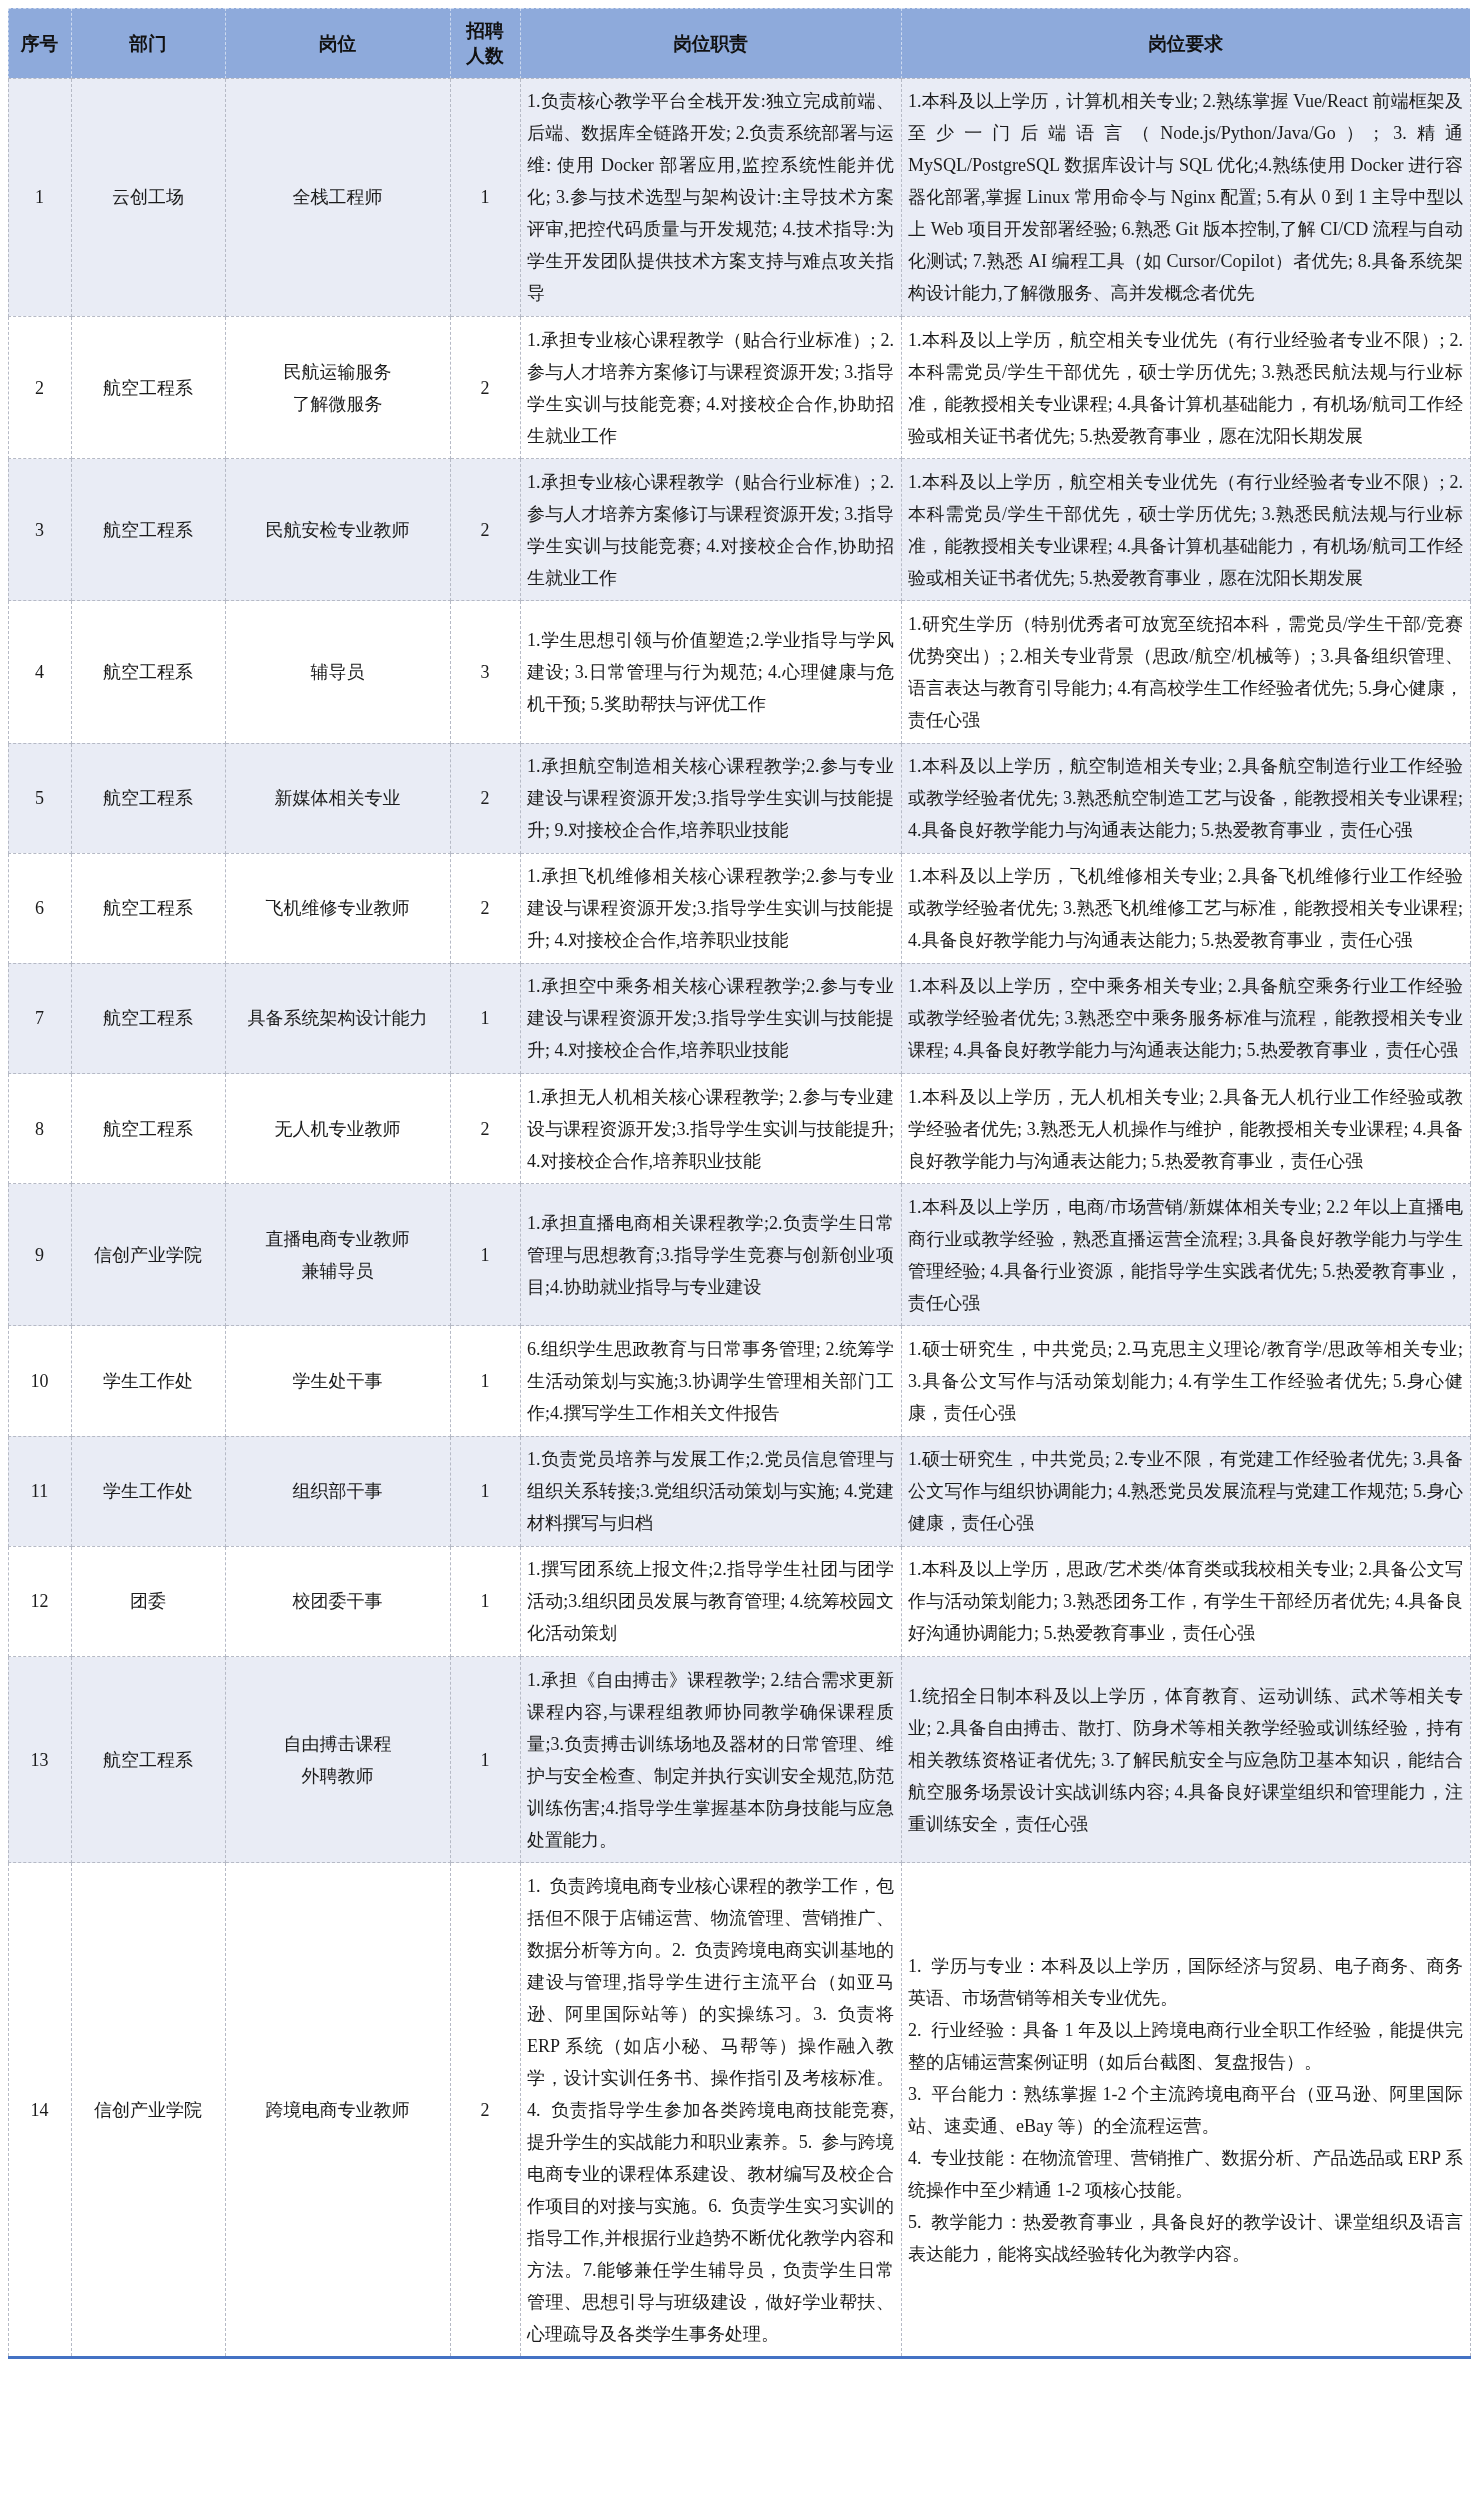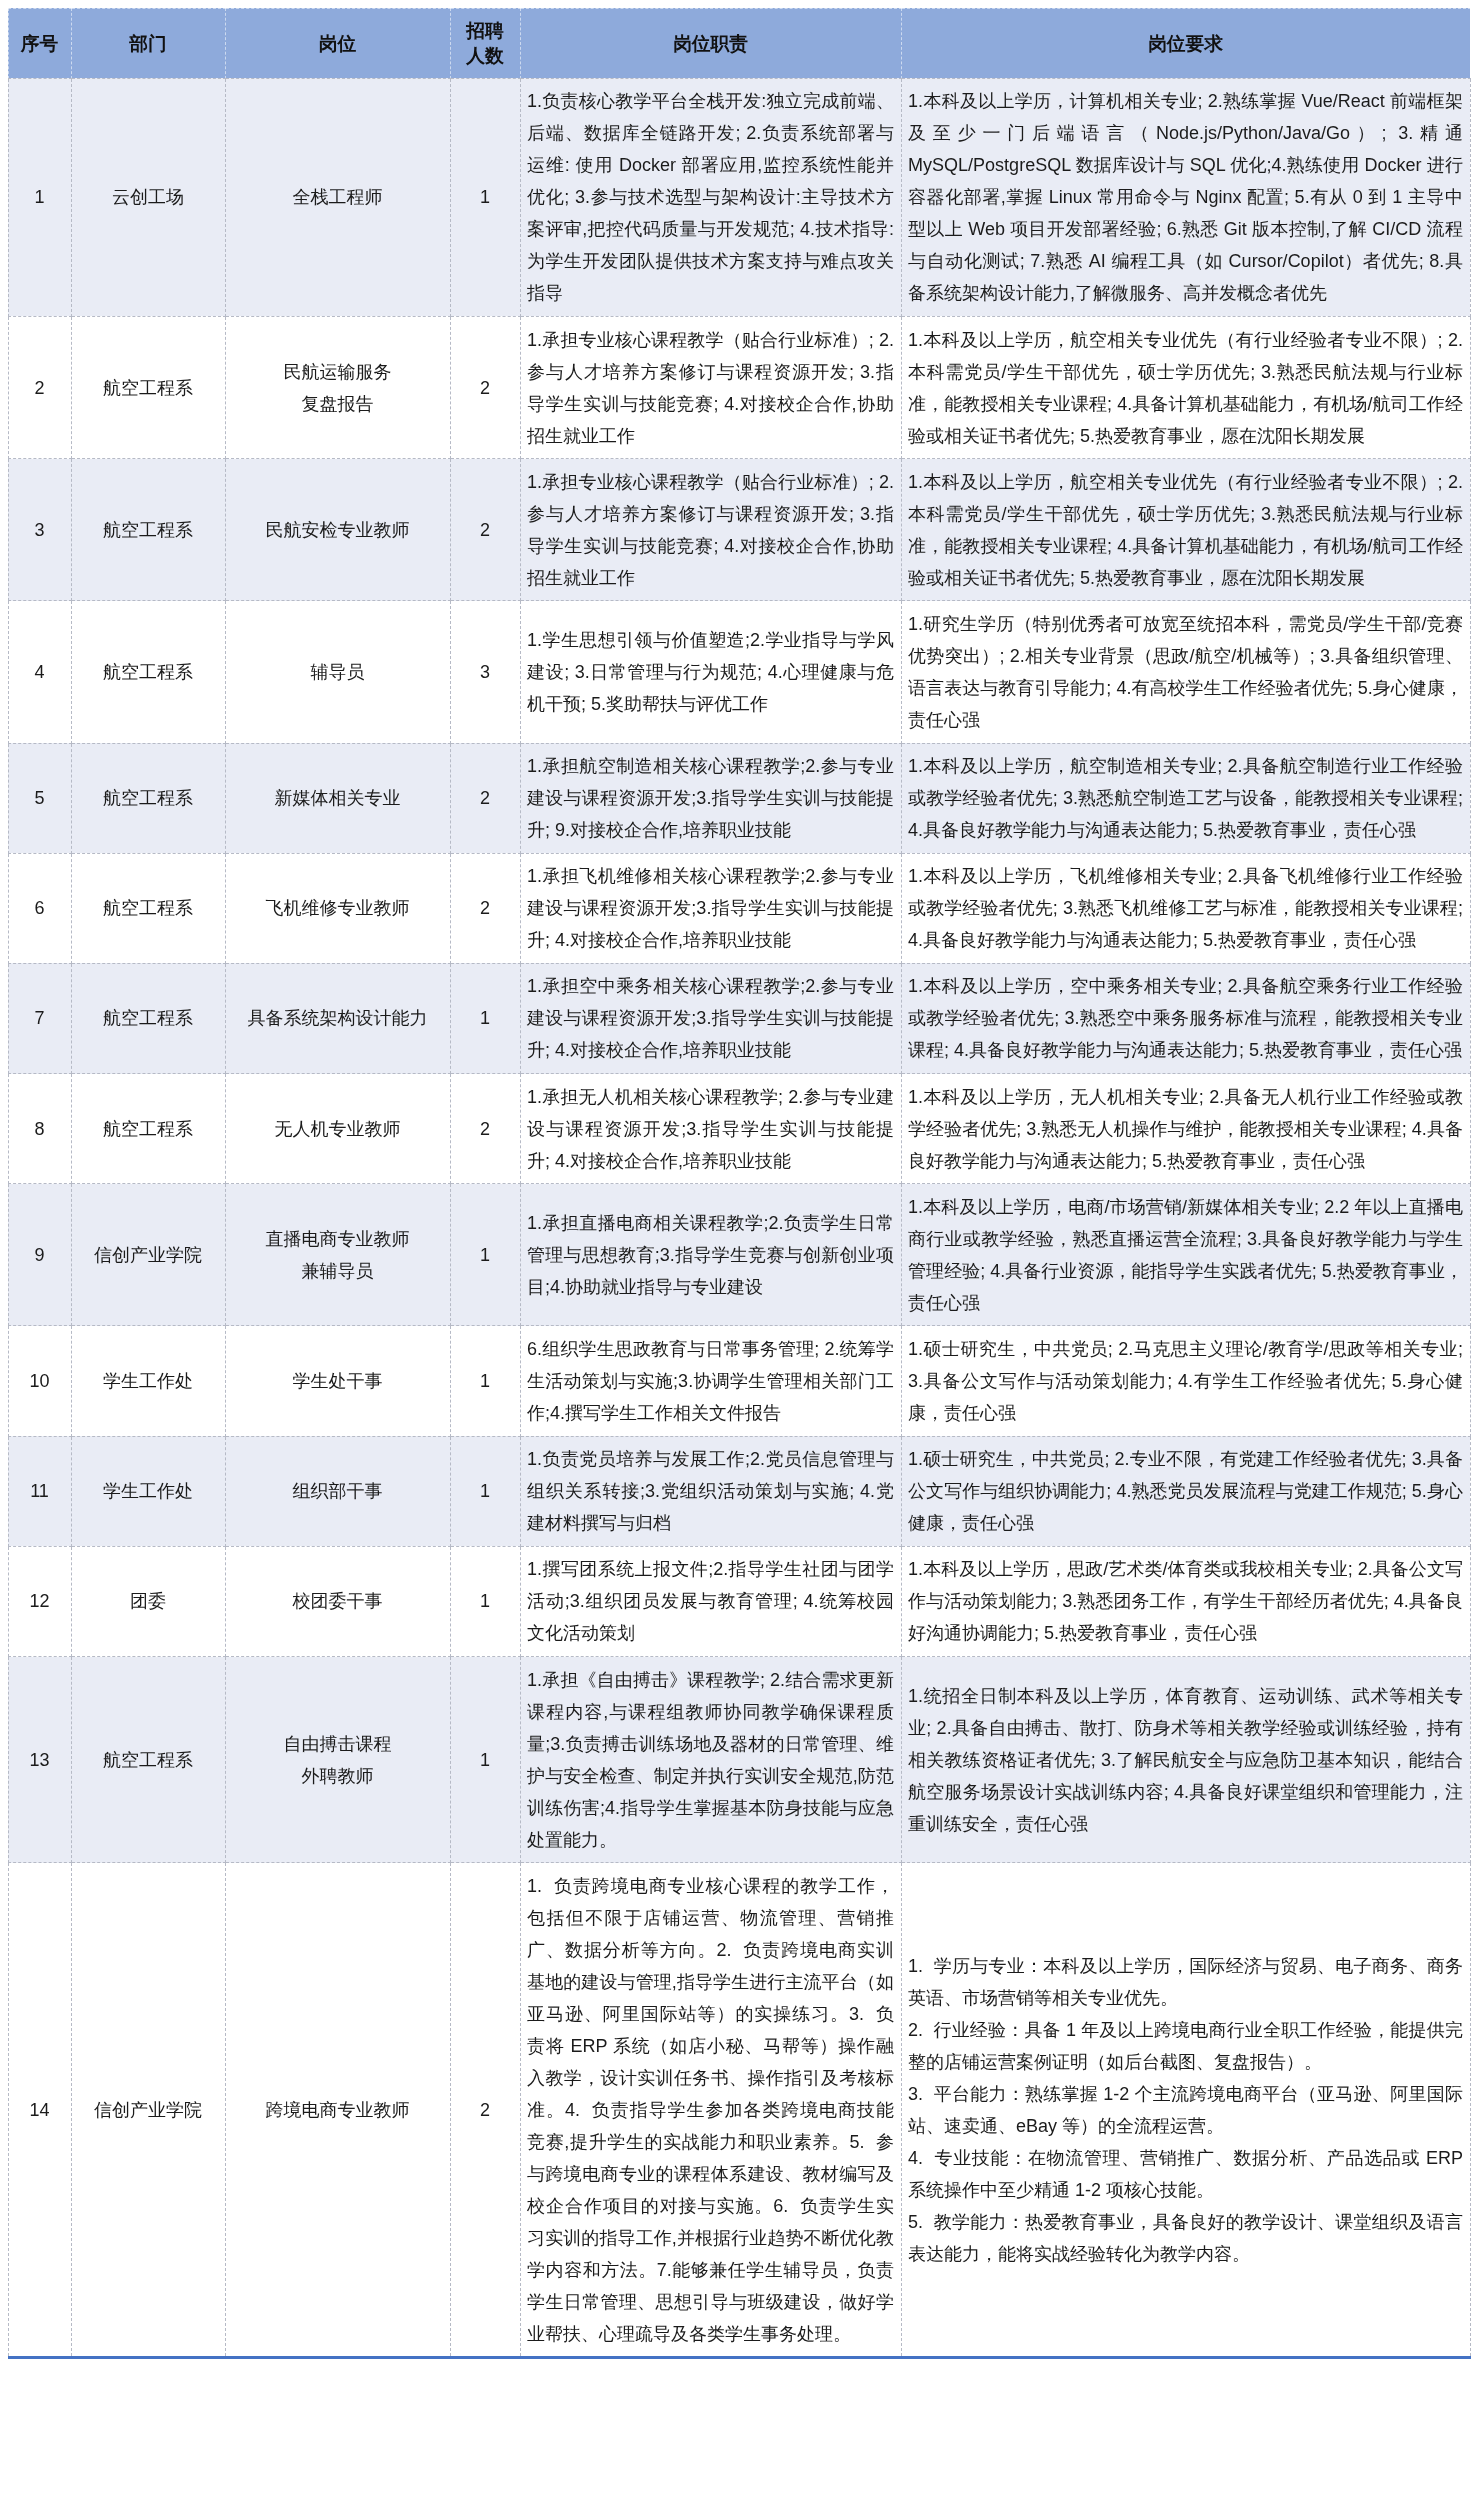--- a/index.html
+++ b/index.html
@@ -16,20 +16,21 @@
     font-family:"Liberation Sans","DejaVu Sans",sans-serif;
     color:var(--text);
   }
   .table-wrap{padding:7.5px 7.5px 3.7px 7.5px;}
   table.recruit{
     width:1462px;
     table-layout:fixed;
     border-collapse:collapse;
     border:0.9px dashed var(--border);
     border-bottom:3.7px solid var(--bottom-rule);
+    font-family:Liberation Serif, serif;
   }
   col.c1{width:63px}
   col.c2{width:154px}
   col.c3{width:225px}
   col.c4{width:70px}
   col.c5{width:381px}
   col.c6{width:569px}
   thead th{
     background:var(--header-bg);
     font-size:18.7px;
@@ -92,21 +93,21 @@
     <td class="c-pos">全栈工程师</td>
     <td class="c-count">1</td>
     <td class="c-duties">1.负责核心教学平台全栈开发:独立完成前端、后端、数据库全链路开发; 2.负责系统部署与运维: 使用 Docker 部署应用,监控系统性能并优化; 3.参与技术选型与架构设计:主导技术方案评审,把控代码质量与开发规范; 4.技术指导:为学生开发团队提供技术方案支持与难点攻关指导</td>
     <td class="c-req">1.本科及以上学历，计算机相关专业; 2.熟练掌握 Vue/React 前端框架及至少一门后端语言（Node.js/Python/Java/Go）; 3.精通 MySQL/PostgreSQL 数据库设计与 SQL 优化;4.熟练使用 Docker 进行容器化部署,掌握 Linux 常用命令与 Nginx 配置; 5.有从 0 到 1 主导中型以上 Web 项目开发部署经验; 6.熟悉 Git 版本控制,了解 CI/CD 流程与自动化测试; 7.熟悉 AI 编程工具（如 Cursor/Copilot）者优先; 8.具备系统架构设计能力,了解微服务、高并发概念者优先</td>
   </tr>
 
   <tr class="even">
     <td class="c-index">2</td>
     <td class="c-dept">航空工程系</td>
     <td class="c-pos">民航运输服务
-复盘报告</td>
+了解微服务</td>
     <td class="c-count">2</td>
     <td class="c-duties">1.承担专业核心课程教学（贴合行业标准）; 2.参与人才培养方案修订与课程资源开发; 3.指导学生实训与技能竞赛; 4.对接校企合作,协助招生就业工作</td>
     <td class="c-req">1.本科及以上学历，航空相关专业优先（有行业经验者专业不限）; 2.本科需党员/学生干部优先，硕士学历优先; 3.熟悉民航法规与行业标准，能教授相关专业课程; 4.具备计算机基础能力，有机场/航司工作经验或相关证书者优先; 5.热爱教育事业，愿在沈阳长期发展</td>
   </tr>
 
   <tr class="odd">
     <td class="c-index">3</td>
     <td class="c-dept">航空工程系</td>
     <td class="c-pos">民航安检专业教师</td>
     <td class="c-count">2</td>

